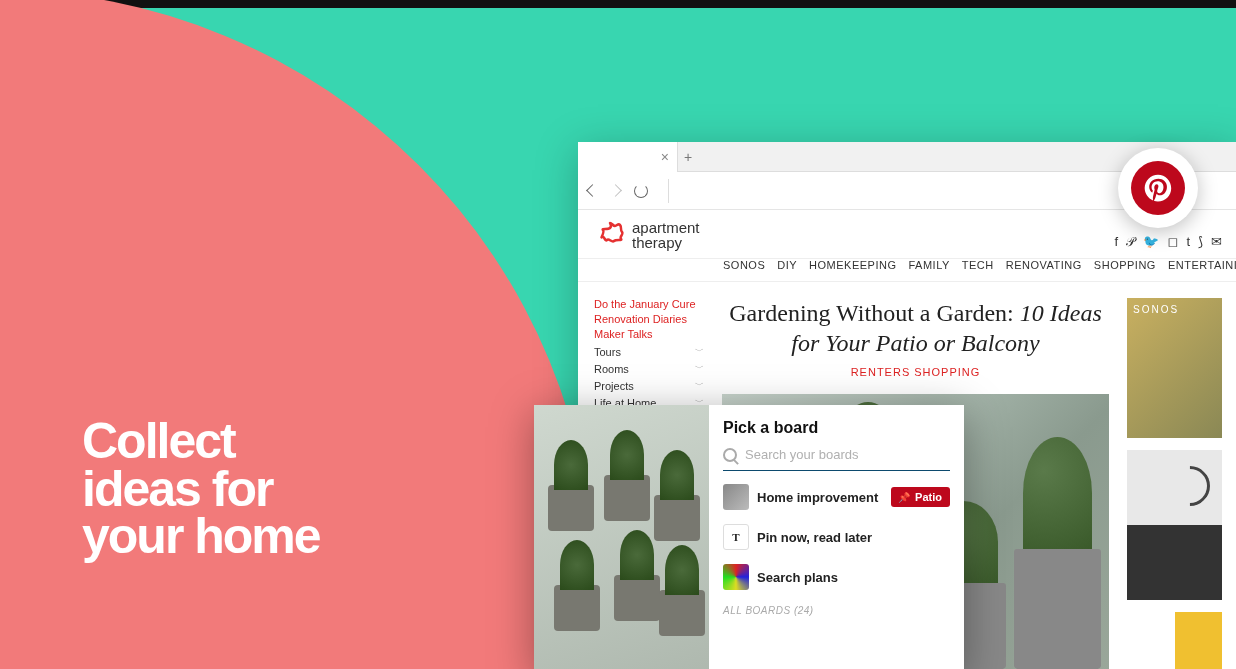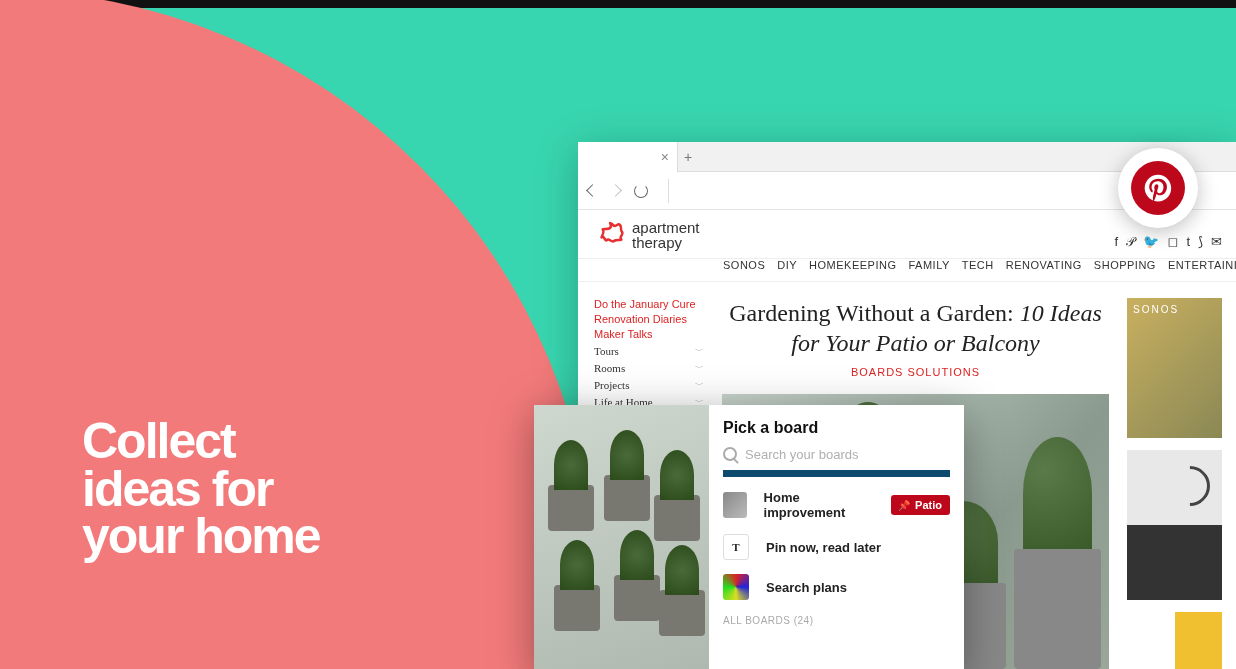--- a/index.html
+++ b/index.html
@@ -28,21 +28,21 @@
 .logoicon { color: #e53131; }
 .logoicon svg { display: block; }
 .logotext { font-size: 15px; line-height: 1; color: #333; }
 .social { margin-left: auto; display: flex; gap: 8px; color: #333; font-size: 13px; }
 .sitenav { display: flex; gap: 12px; padding: 0 16px 10px 145px; font-size: 11px; color: #333; letter-spacing: .5px; border-bottom: 1px solid #eee; }
 .sitenav span { white-space: nowrap; }
 
 .content { display: flex; padding: 16px; gap: 18px; }
 .sidebar { width: 110px; font-size: 11px; color: #333; }
 .sidebar .red { color: #d22; display: block; margin-bottom: 3px; }
-.sidebar .srow { display: flex; justify-content: space-between; align-items: flex-start; padding: 2px 0; font-family: Liberation Serif, serif; }
+.sidebar .srow { display: flex; justify-content: space-between; align-items: flex-end; padding: 2px 0; }
 .chev { font-size: 9px; color: #888; }
 .article { flex: 1; text-align: center; }
 .article h1 { font-family: Georgia, "Times New Roman", serif; font-size: 24px; font-weight: 400; color: #222; line-height: 1.25; }
 .article h1 .ital { font-style: italic; }
 .article .ren { color: #d22; font-size: 11px; letter-spacing: 1px; margin-top: 8px; }
 .heroimg { margin-top: 16px; height: 280px; background: linear-gradient(135deg, #c8d4cc 0%, #a0b0a5 40%, #8a9a8e 60%, #9aa79a 100%); display: flex; gap: 8px; padding: 20px 8px 0; overflow: hidden; }
 .pot { flex: 1; background: #888; border-radius: 3px 3px 50% 50% / 3px 3px 8px 8px; align-self: flex-end; height: 40%; position: relative; }
 .pot::before { content: ""; position: absolute; bottom: 100%; left: 10%; right: 10%; height: 90%; background: radial-gradient(circle at 30% 30%, #5a7a4a, #3a5a2a); border-radius: 50% 50% 0 0; }
 
 .rail { width: 95px; display: flex; flex-direction: column; gap: 12px; }
@@ -56,34 +56,34 @@
 .pbadge { position: absolute; right: 38px; top: 148px; width: 80px; height: 80px; border-radius: 50%; background: #fff; box-shadow: 0 4px 20px rgba(0,0,0,.25); display: flex; align-items: center; justify-content: center; }
 .pbadge-inner { width: 54px; height: 54px; border-radius: 50%; background: #bd081c; display: flex; align-items: center; justify-content: center; color: #fff; font-family: cursive; font-size: 36px; font-weight: bold; }
 
 
 .picker { position: absolute; left: 534px; top: 405px; width: 430px; height: 270px; background: #fff; box-shadow: 0 8px 40px rgba(0,0,0,.35); display: flex; }
 .picker .thumb { width: 175px; background: linear-gradient(160deg,#cfd8cf,#aeb8ae); position: relative; overflow: hidden; }
 .picker .thumb .tpot { position: absolute; width: 46px; height: 46px; background: #787870; border-radius: 4px; }
 .picker .thumb .tpot::before { content: ""; position: absolute; bottom: 90%; left: 6px; right: 6px; height: 50px; background: radial-gradient(circle,#4a6a3a,#2a4a1a); border-radius: 50% 50% 0 0; }
 .picker .side { flex: 1; padding: 14px 14px 0; display: flex; flex-direction: column; }
 .picker h3 { font-size: 16px; font-weight: 700; color: #111; margin-bottom: 10px; }
-.searchrow { display: flex; align-items: flex-start; gap: 8px; border-bottom: 7px solid #0c4a6e; padding-bottom: 8px; margin-bottom: 6px; }
+.searchrow { display: flex; align-items: flex-end; gap: 8px; border-bottom: 1px solid #0c4a6e; padding-bottom: 8px; margin-bottom: 6px; }
 .mag { width: 14px; height: 14px; border: 2px solid #aaa; border-radius: 50%; position: relative; }
 .mag::after { content: ""; position: absolute; width: 6px; height: 2px; background: #aaa; bottom: -3px; right: -4px; transform: rotate(45deg); }
 .searchrow input { border: none; outline: none; font-size: 13px; flex: 1; color: #333; }
 .searchrow input::placeholder { color: #b0b0b0; }
-.boardrow { display: flex; align-items: center; gap: 17px; padding: 7px 0; font-size: 13px; color: #222; font-weight: 600; }
+.boardrow { display: flex; align-items: center; gap: 8px; padding: 7px 0; font-size: 13px; color: #222; font-weight: 600; }
 .bico { width: 26px; height: 26px; border-radius: 3px; }
 .bico.hi { background: linear-gradient(135deg,#888,#bbb); }
 .bico.pn { background: #fff; border: 1px solid #ddd; display: flex; align-items: center; justify-content: center; font-family: "Times New Roman", serif; font-size: 11px; font-weight: bold; }
 .bico.pp { background: conic-gradient(#d22,#22d,#dd2,#2d2,#d22); }
 .bico.cl { background: linear-gradient(#334,#667); }
 .savebtn { margin-left: auto; background: #bd081c; color: #fff; font-size: 11px; font-weight: 700; padding: 4px 8px; border-radius: 3px; display: flex; align-items: center; gap: 4px; }
 .pin { font-size: 10px; }
-.allb { font-size: 10px; color: #aaa; letter-spacing: .5px; margin-top: 8px; margin-bottom: 12px; }
+.allb { font-size: 10px; color: #aaa; letter-spacing: .5px; margin-top: 8px; margin-bottom: 12px; font-style: italic; }
 </style>
 </head>
 <body>
 
 <div class="canvas">
   <div class="topstrip"></div>
   <div class="circle"></div>
 
   <div class="headline"><span style="white-space:pre-line;">Collect
 ideas for
@@ -164,21 +164,21 @@
         <div class="srow">
             <span>Before &amp; After</span>
           </div>
         <div class="srow">
             <span>Small Spaces</span>
           </div>
       </div>
 
       <div class="article">
         <h1><span>Gardening Without a Garden: </span><span class="ital">10 Ideas for Your Patio or Balcony</span></h1>
-        <div class="ren">BOARDS SOLUTIONS</div>
+        <div class="ren">RENTERS SHOPPING</div>
         <div class="heroimg">
           <div class="pot"></div>
           <div class="pot" style="height:55%"></div>
           <div class="pot" style="height:35%"></div>
           <div class="pot" style="height:48%"></div>
         </div>
       </div>
 
       <div class="rail">
         <div class="railimg">

